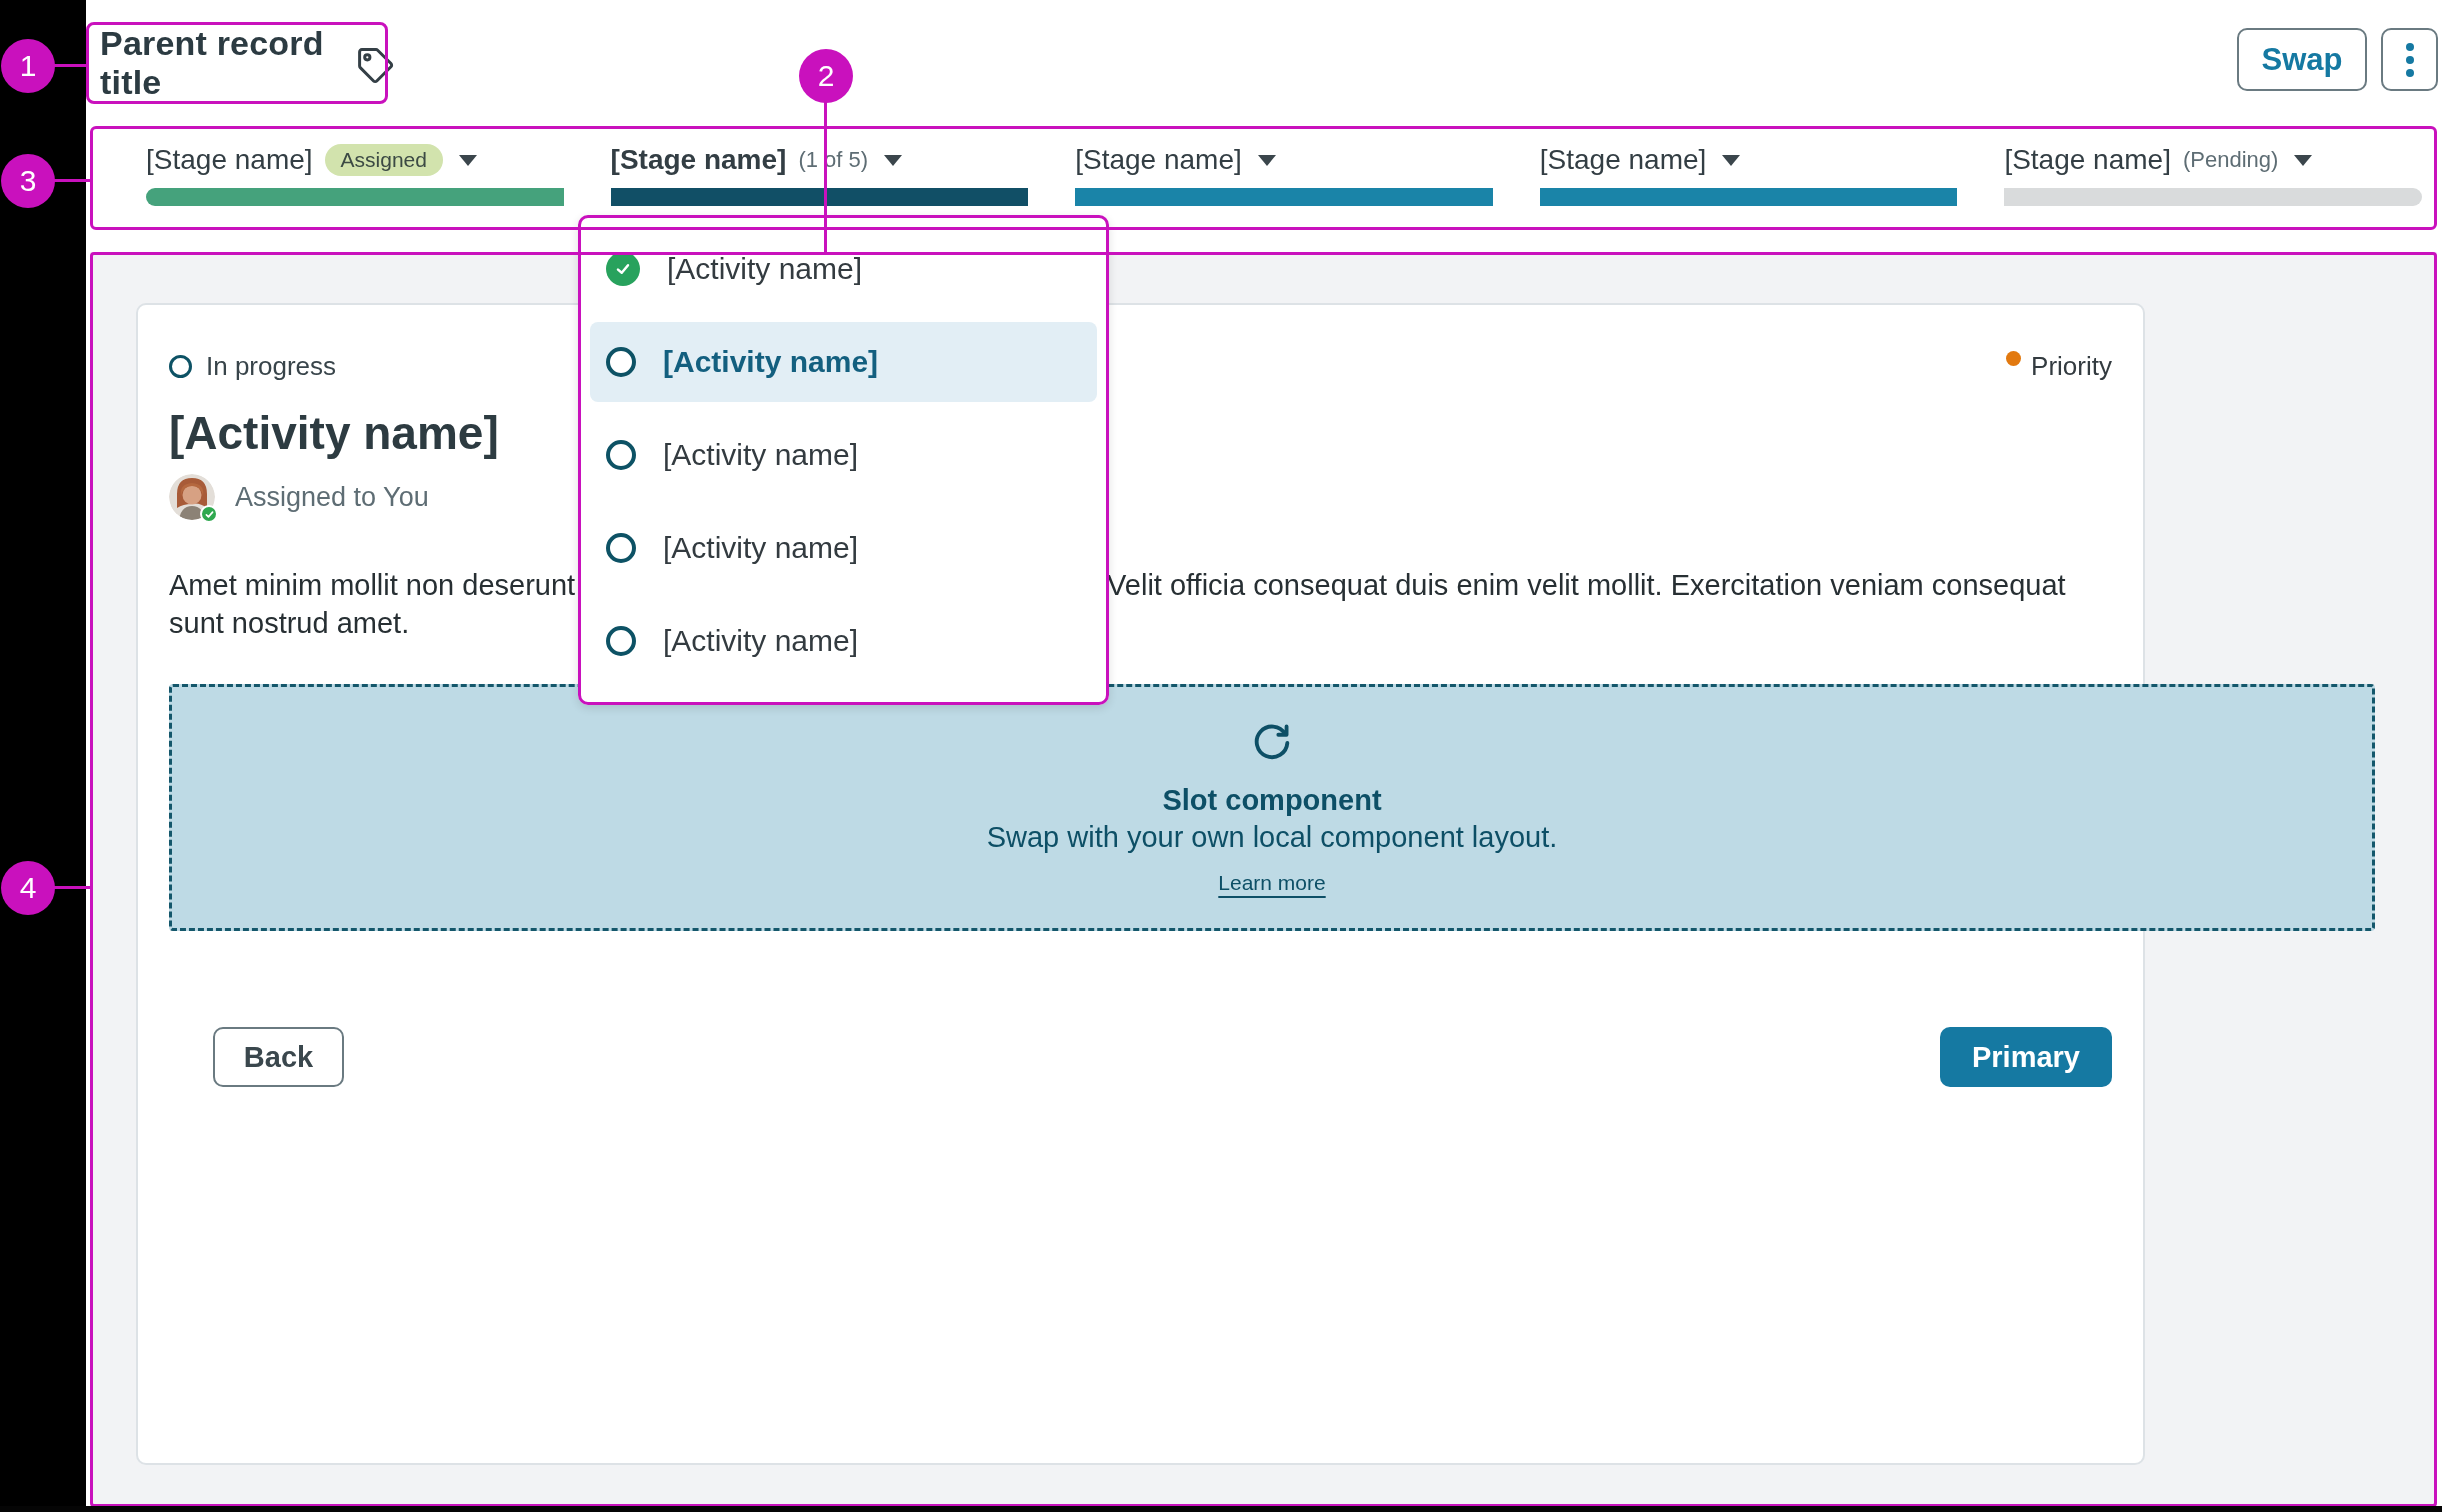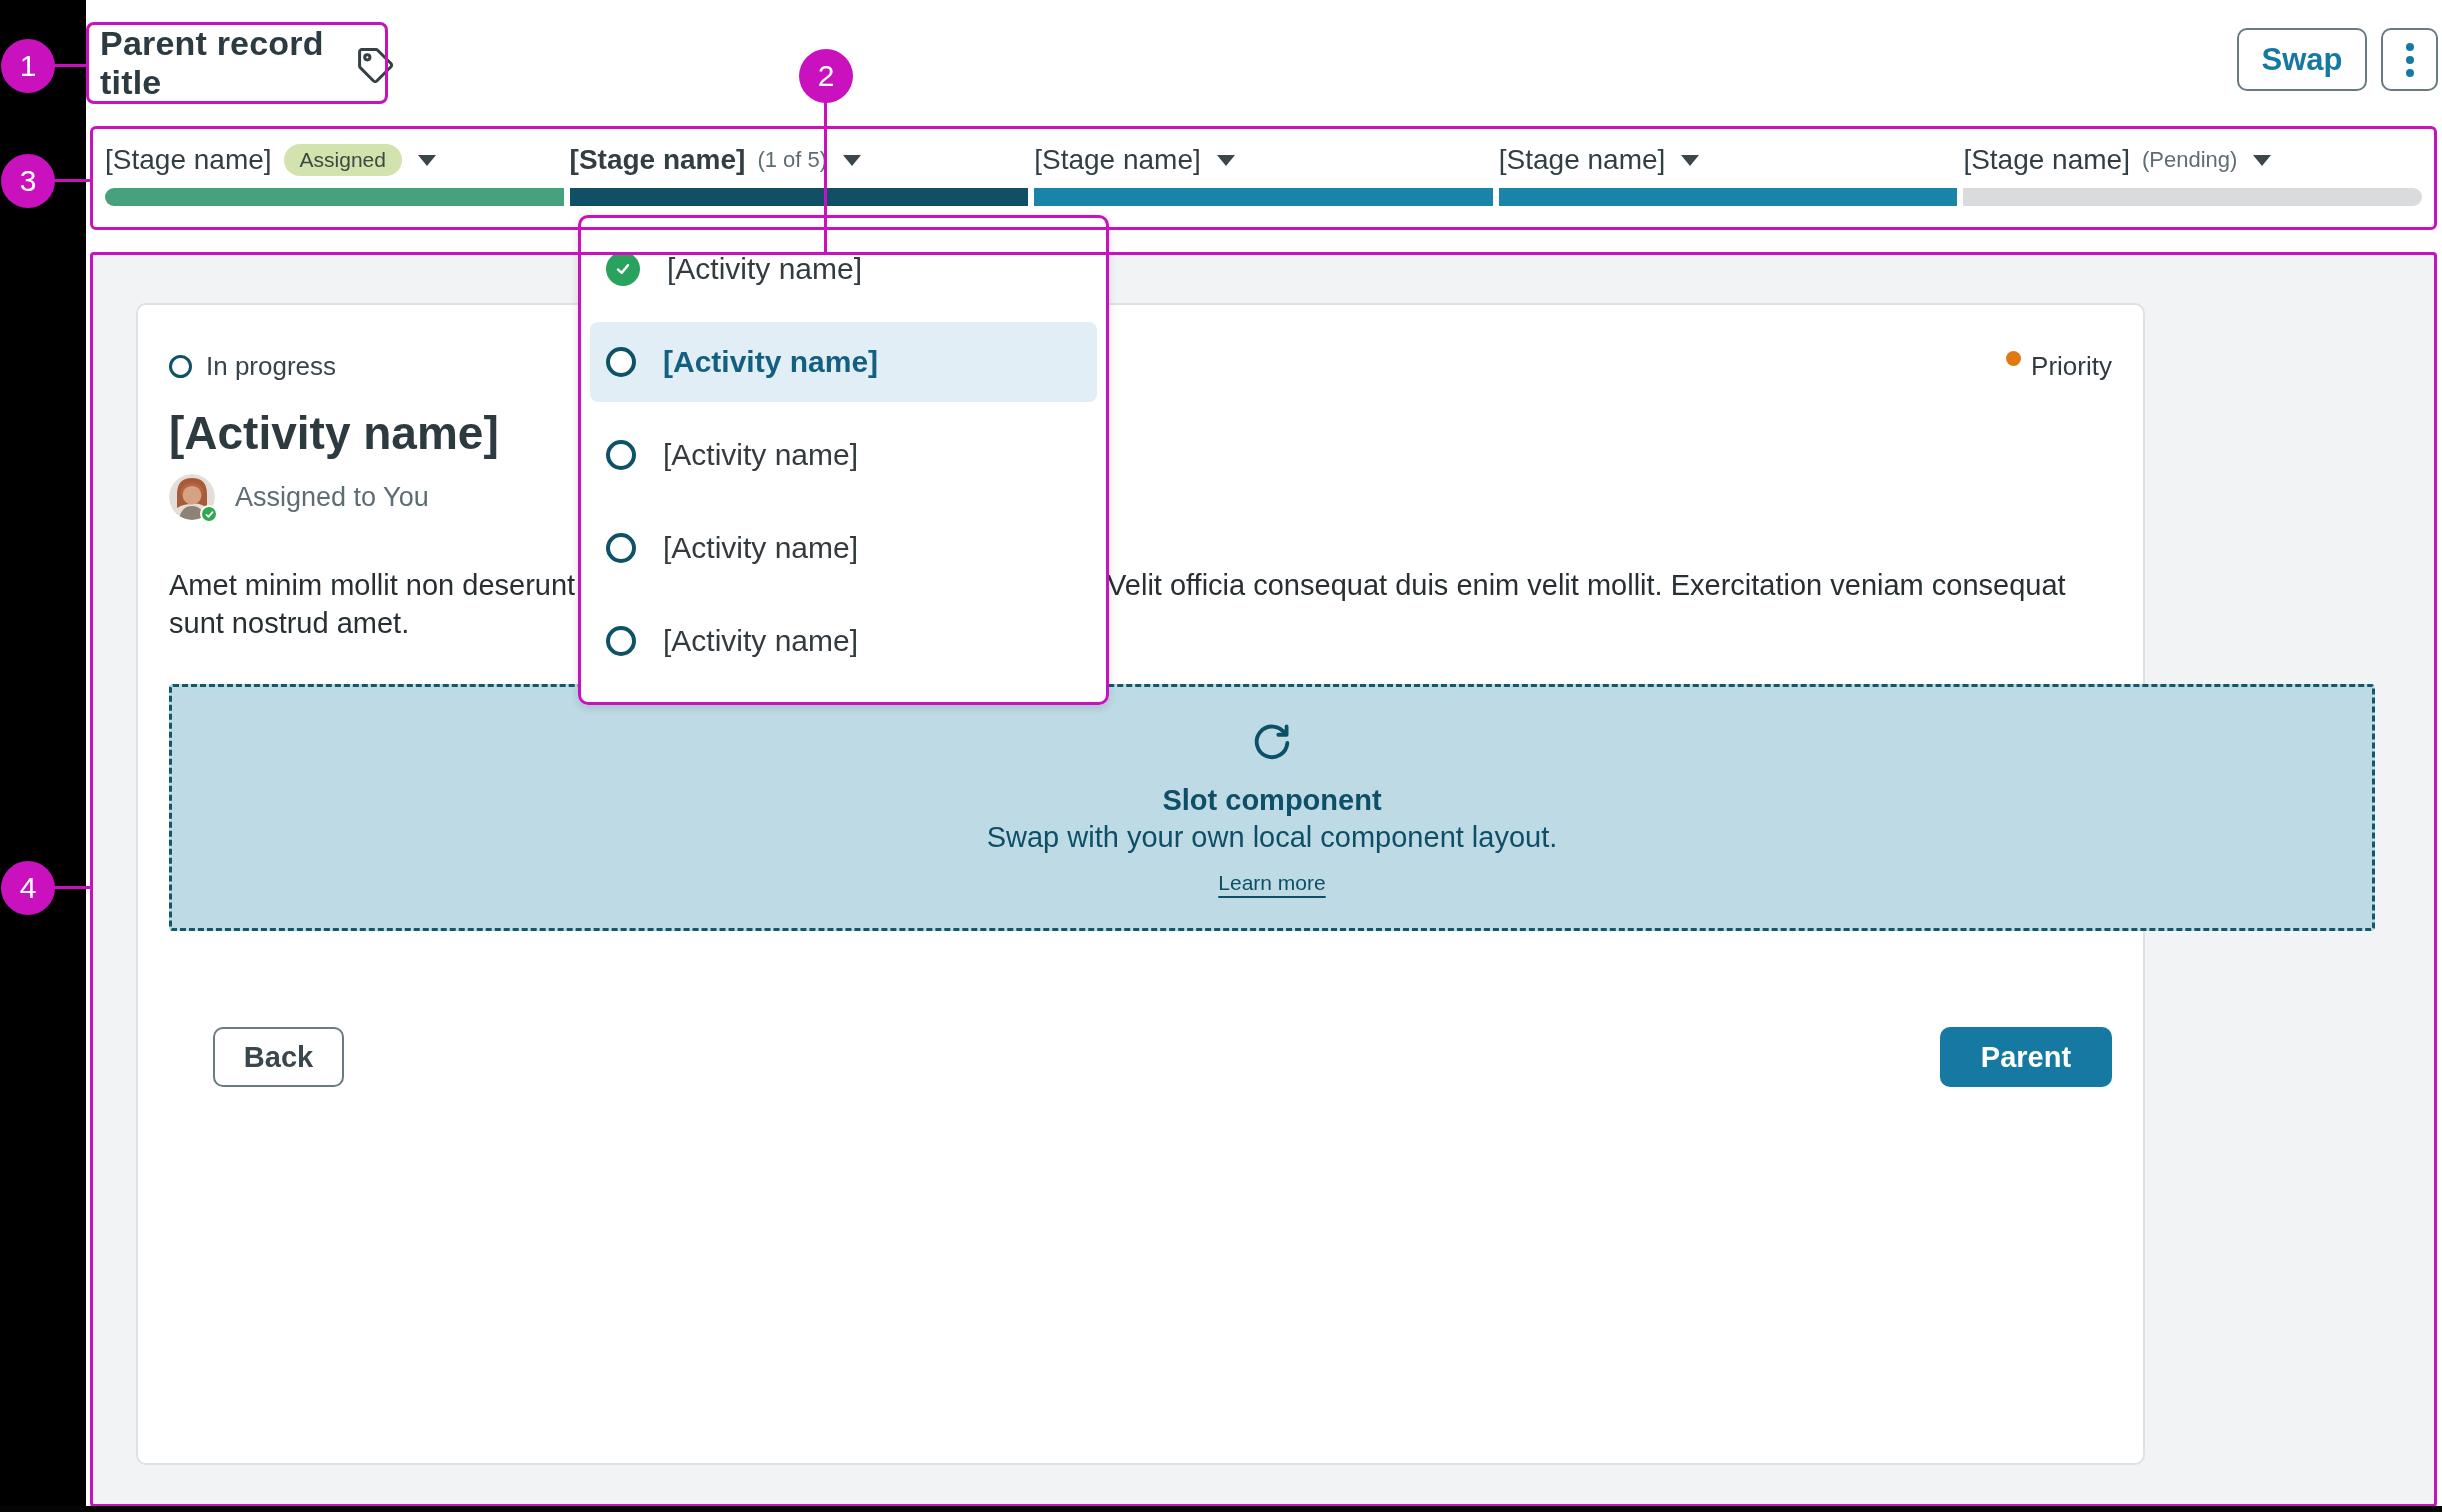--- a/index.html
+++ b/index.html
@@ -26,21 +26,21 @@
     display: flex; align-items: center; justify-content: center; cursor: pointer;
   }
   .kebab-btn {
     width: 57px; height: 63px; background: #fff; border: 2.5px solid #6A7A81; border-radius: 10px;
     display: flex; flex-direction: column; align-items: center; justify-content: center; gap: 5px; cursor: pointer;
   }
   .kebab-btn i { width: 8px; height: 8px; border-radius: 50%; background: #1579A2; }
 
   
   .stage-bar { position: absolute; left: 90px; top: 126px; width: 2347px; height: 104px; background: #fff; display: flex; gap: 6px; padding: 6px 15px 0 15px; }
-  .stage { flex: 1; display: flex; flex-direction: column; }
+  .stage { flex: 1; display: flex; flex-direction: column; margin-left: 41px; }
   .stage-label-row { height: 56px; display: flex; align-items: center; gap: 12px; }
   .stage-name { font-size: 28px; color: #333E44; }
   .stage-name.bold { font-weight: bold; }
   .stage-meta { font-size: 22px; color: #5E6D74; }
   .stage-badge { background: #D2E3AD; color: #3C4A44; font-size: 21px; padding: 4px 16px; border-radius: 999px; }
   .caret { width: 0; height: 0; border-left: 9px solid transparent; border-right: 9px solid transparent; border-top: 11px solid #3B464C; margin-left: 4px; }
   .stage-track { height: 18px; }
   .bar-green { background: #45A27C; border-radius: 9px 0 0 9px; }
   .bar-dark  { background: #114F66; }
   .bar-teal  { background: #1A84A8; }
@@ -230,21 +230,21 @@
           <path d="M18.9 7.3 A8 8 0 1 0 20 12"></path>
           <path d="M19.6 3.4 V7.7 H15.3" stroke-linejoin="round"></path>
         </svg>
       </span>
       <span class="slot-title">Slot component</span>
       <span class="slot-desc">Swap with your own local component layout.</span>
       <a class="slot-link">Learn more</a>
     </div>
     <div class="btn-row">
       <button class="back-btn">Back</button>
-      <button class="primary-btn">Parent</button>
+      <button class="primary-btn">Primary</button>
     </div>
   </div>
 </div>
 
 <div class="dropdown">
   <div class="dd-item">
     <span class="dd-check">
       <svg viewBox="0 0 16 16" width="20" height="20">
           <path d="M4 8.5 7 11 12 5" stroke="#fff" stroke-width="2" fill="none" stroke-linecap="round" stroke-linejoin="round"></path>
         </svg>

